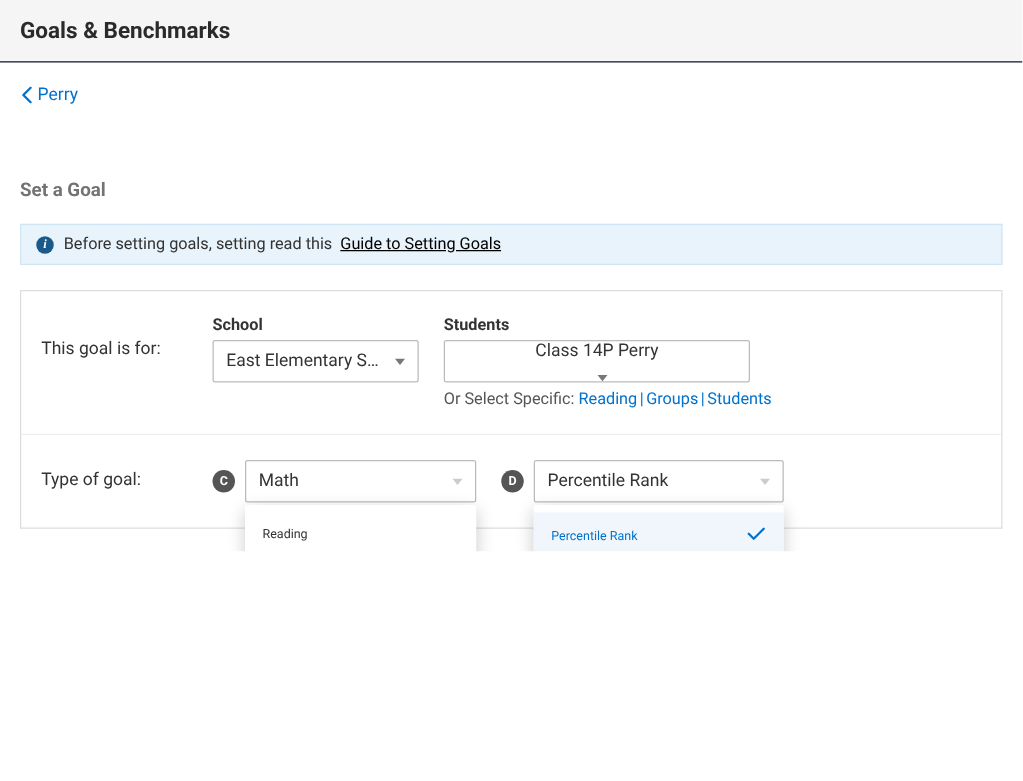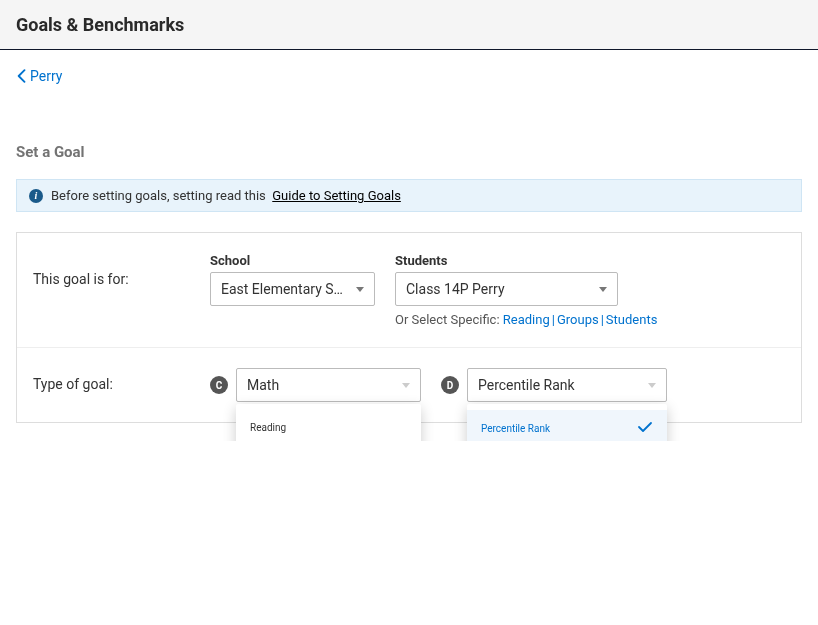--- a/index.html
+++ b/index.html
@@ -82,21 +82,20 @@
     color: #333;
     padding-top: 18px;
     padding-left: 8px;
   }
   .row-label.short { padding-top: 8px; }
   .row-body {
     flex: 1;
     display: flex;
     gap: 20px;
     align-items: flex-start;
-    margin-left: 40px;
   }
   .field-group { display: flex; flex-direction: column; }
   .field-label {
     font-size: 13px;
     font-weight: 700;
     color: #333;
     margin-bottom: 4px;
   }
   .select-box {
     border: 1px solid #bbb;
@@ -112,21 +111,21 @@
     position: relative;
   }
   .select-box .caret {
     width: 0; height: 0;
     border-left: 4px solid transparent;
     border-right: 4px solid transparent;
     border-top: 5px solid #777;
     margin-left: 8px;
   }
   .select-box.light-caret .caret { border-top-color: #ccc; }
-  .select-wide { width: 223px; }
+  .select-wide { width: 245px; flex-direction: column; }
   .select-school { width: 165px; }
   .select-goal { width: 185px; }
   .select-metric { width: 200px; }
   .sublinks {
     font-size: 13px;
     margin-top: 6px;
     color: #555;
   }
   .sublinks a { color: #0072ce; text-decoration: none; cursor: pointer; }
   .sublinks .sep { color: #0072ce; margin: 0 2px; }

